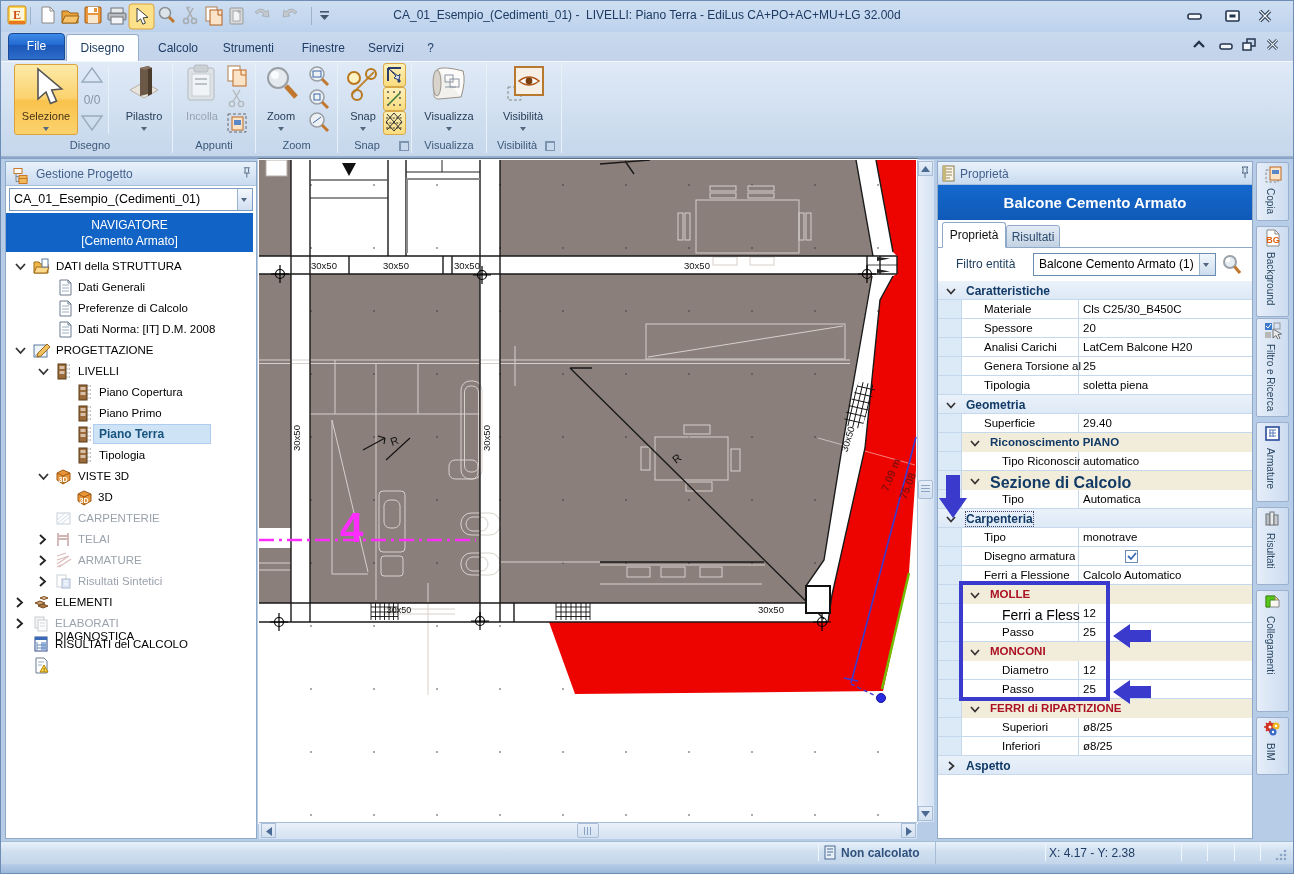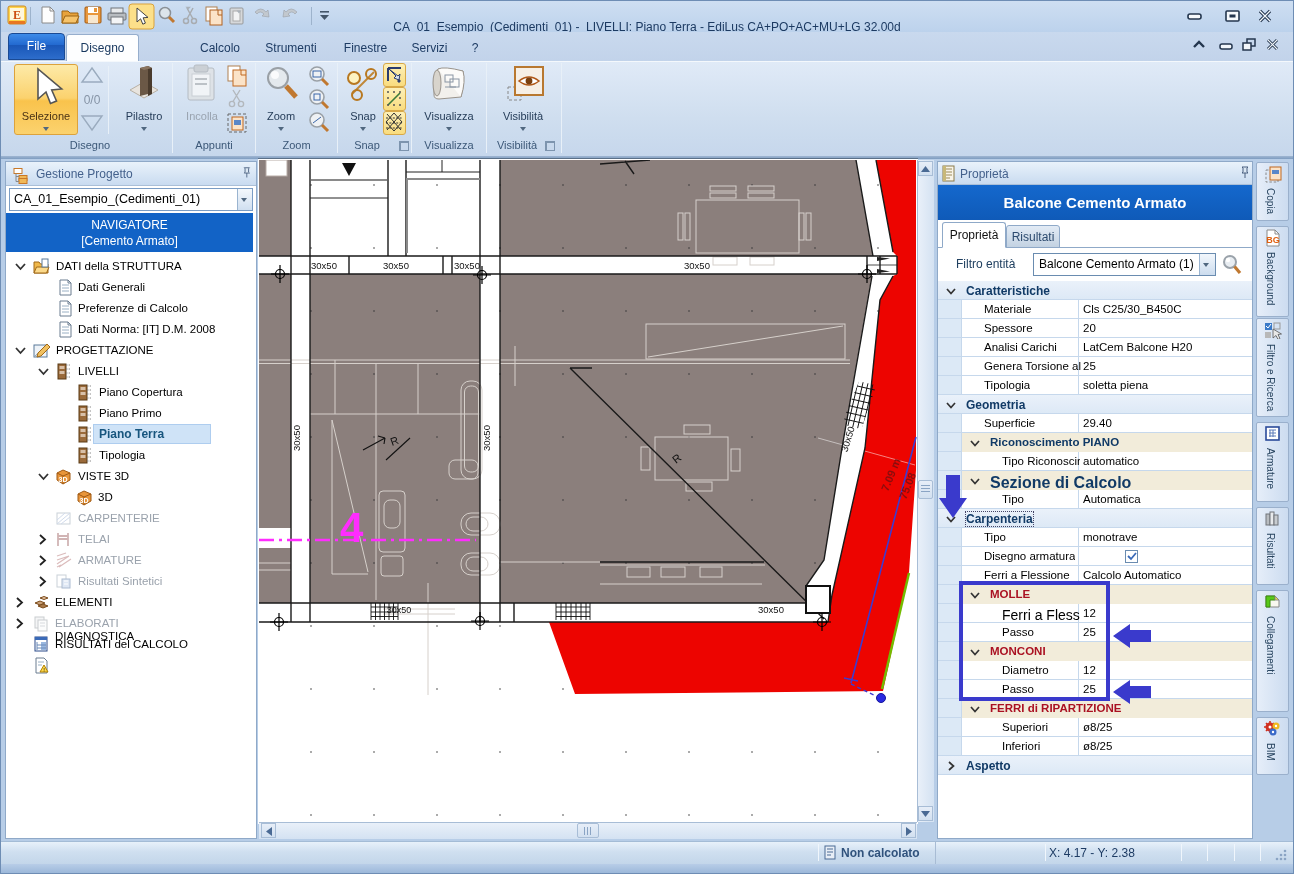--- a/index.html
+++ b/index.html
@@ -2,25 +2,25 @@
 <html><head>
 <meta charset="utf-8">
 <style>
 * { margin:0; padding:0; box-sizing:border-box; }
 html,body { width:1294px; height:874px; overflow:hidden; font-family:"Liberation Sans",sans-serif; }
 body { position:relative; background:#b7cde7; }
 .abs { position:absolute; }
 
 #titlebar { left:0; top:0; width:1294px; height:32px; background:linear-gradient(#cfdff2,#bcd2ec); }
 #frame { left:0; top:0; width:1294px; height:874px; border:1px solid #6e8db4; pointer-events:none; z-index:99; }
-#title-text { left:0; top:8px; width:1294px; text-align:center; font-size:12px; color:#1c3a62;margin-top:12px; }
+#title-text { left:0; top:8px; width:1294px; text-align:center; font-size:12px; color:#1c3a62; }
 
 #tabrow { left:0; top:32px; width:1294px; height:29px; background:linear-gradient(#c9d9ee,#c2d3ea); }
 #filebtn { left:8px; top:33px; width:57px; height:27px; border-radius:4px 4px 0 0; background:linear-gradient(#3d8be8,#2268cf 45%,#1a57b8 46%,#2d6dcb); border:1px solid #1a4a94; color:#fff; font-size:12px; text-align:center; line-height:25px; }
-.tab { top:35px; height:26px; font-size:12px; color:#1e3c64; text-align:center; line-height:26px;margin-left:48px; }
+.tab { top:35px; height:26px; font-size:12px; color:#1e3c64; text-align:right; line-height:26px; }
 #tab-active { left:66px; top:34px; width:73px; height:27px; background:#fdfeff; border:1px solid #96aecd; border-bottom:none; border-radius:3px 3px 0 0; color:#17375e; font-size:12px; line-height:26px; text-align:center; }
 
 #ribbon { left:0; top:61px; width:1294px; height:95px; background:linear-gradient(#e0eaf7,#cfdeef 60%,#c6d7ec); border-top:1px solid #f4f8fc; }
 #ribbon-edge { left:0; top:156px; width:1294px; height:3px; background:linear-gradient(#9fb6d2,#7e9cc0); }
 .gsep { top:63px; height:90px; width:1px; background:#b3c6dd; border-right:1px solid #e8f0f8; }
 .glabel { top:139px; height:14px; font-size:11px; color:#3c5878; text-align:center; }
 .bigbtn-label { font-size:11px; color:#253c58; text-align:center; }
 .dropcaret { width:0; height:0; border-left:3px solid transparent; border-right:3px solid transparent; border-top:4px solid #50677f; }
 #selbtn { left:14px; top:64px; width:64px; height:71px; background:linear-gradient(#fdeaa8,#fbd26e 48%,#f9c34c 52%,#fbd26e); border:1px solid #dca23c; border-radius:3px; }
 .launcher { width:10px; height:10px; border:1px solid #7d94ae; border-top:2px solid #7d94ae; border-left:2px solid #7d94ae; top:141px; }

